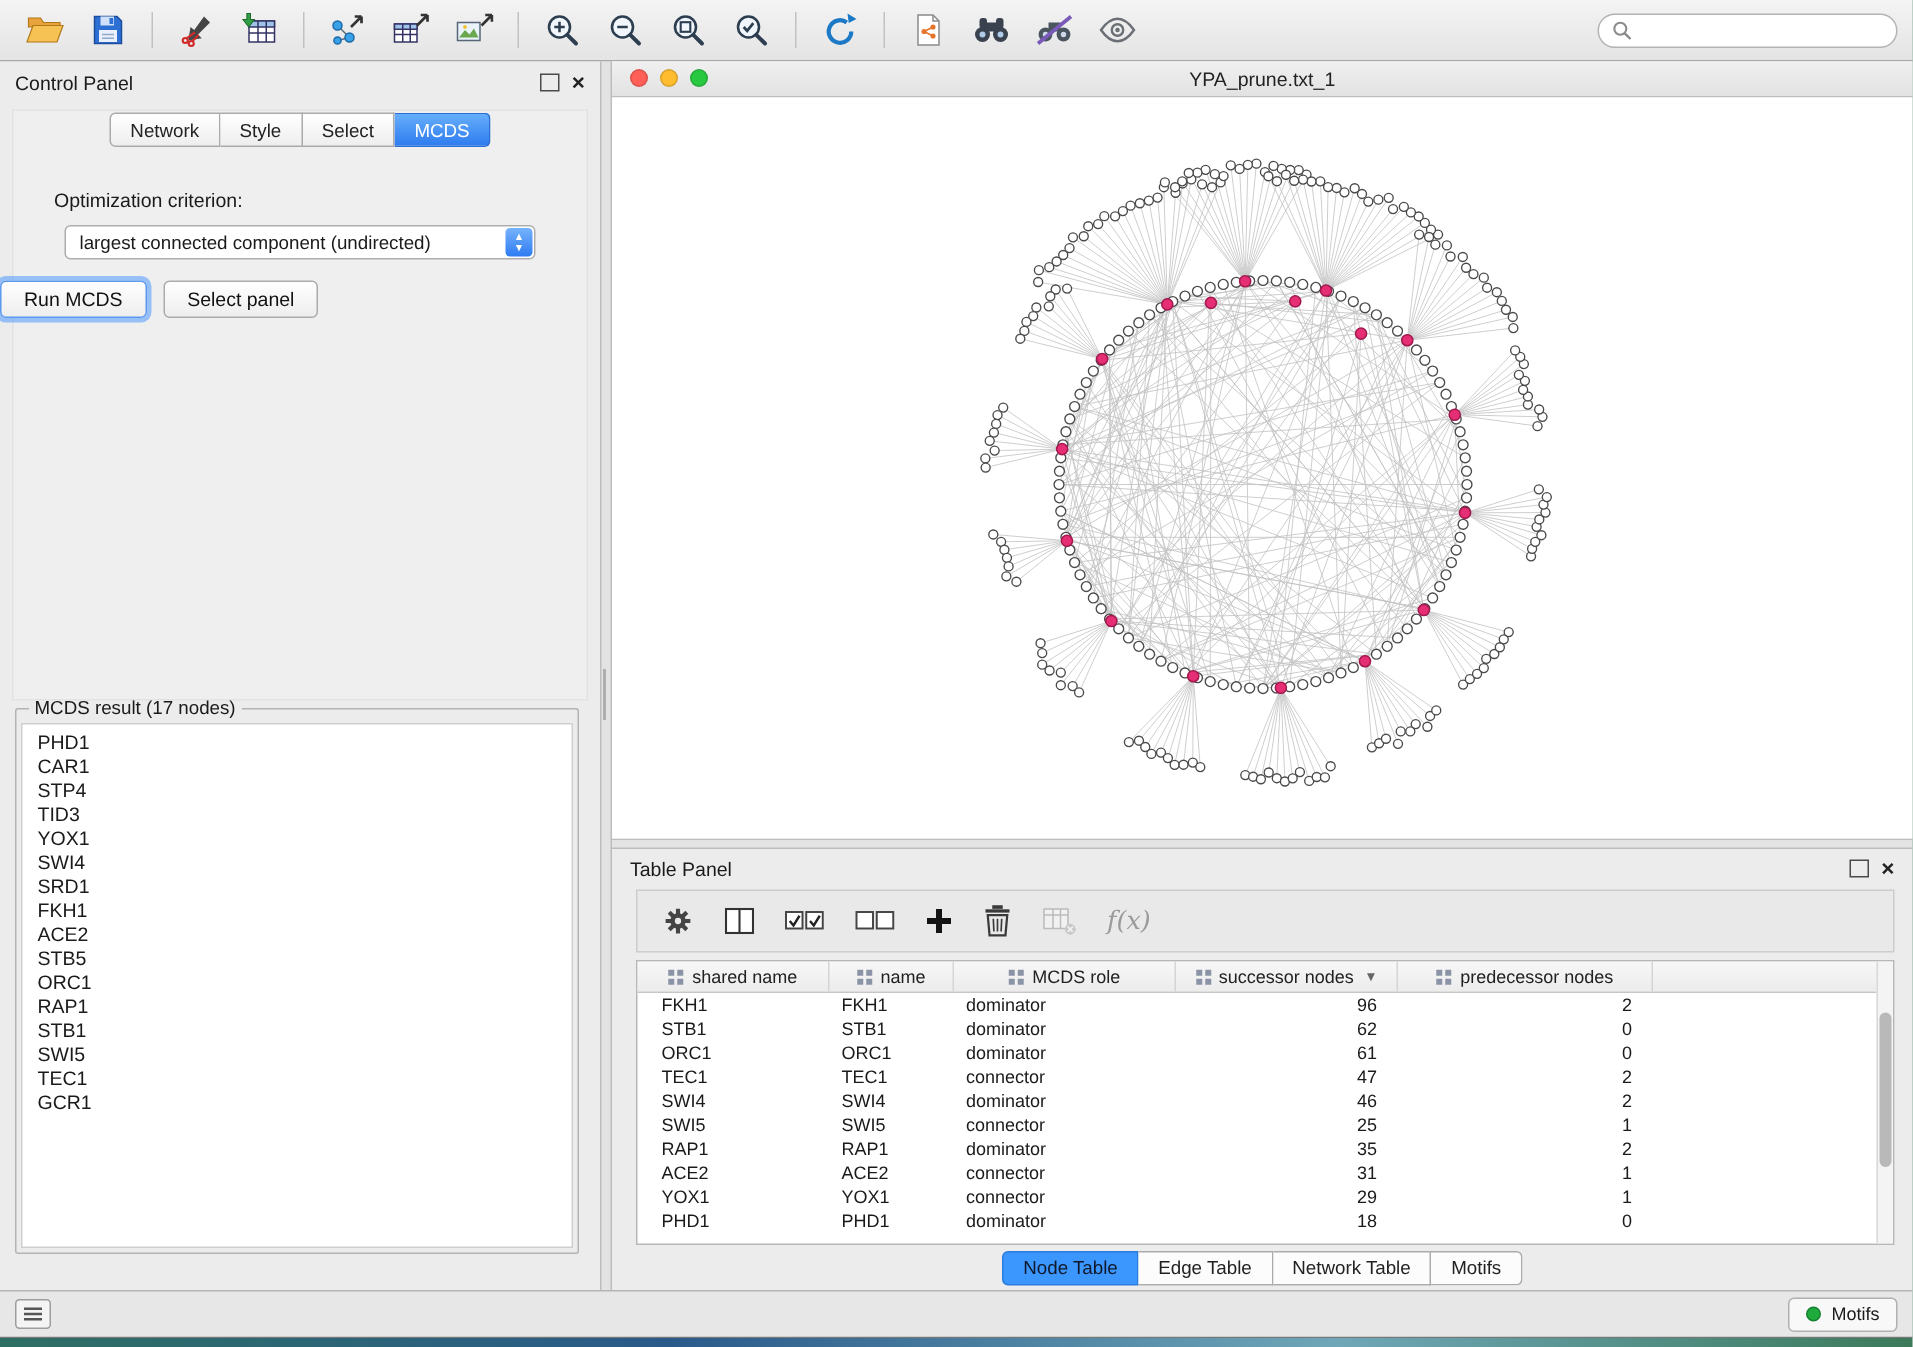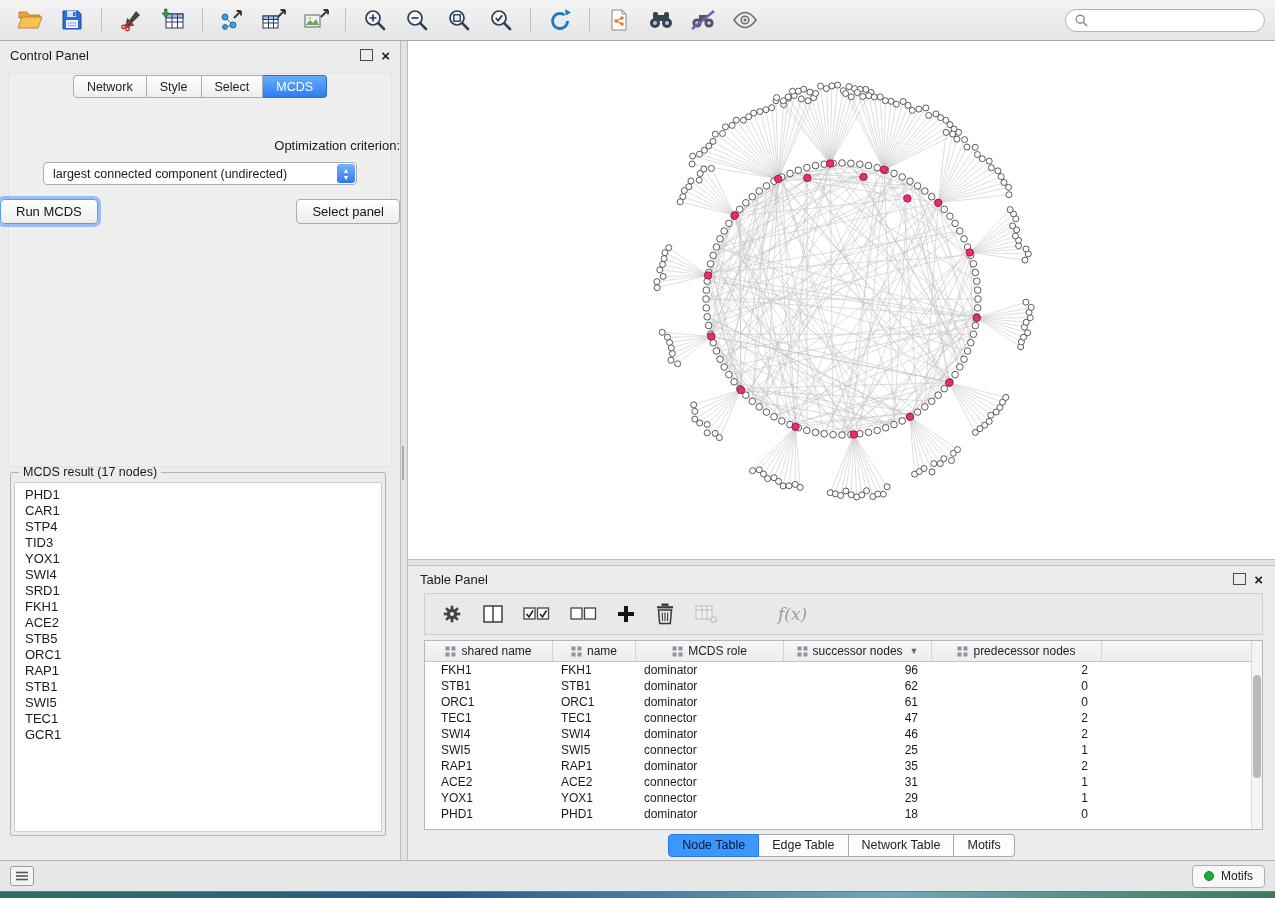--- a/index.html
+++ b/index.html
@@ -26,24 +26,24 @@
   .cp-header{height:28px;display:flex;align-items:center;padding:0 10px;font-size:13px;}
   .panel-head-icons{margin-left:auto;display:flex;align-items:center;gap:8px;}
   .float-ic{width:11px;height:10px;border:1.5px solid #4a4a4a;display:inline-block;}
   .close-ic{font-size:15px;font-weight:bold;color:#222;line-height:1;cursor:default;}
   .cp-inner{position:absolute;left:8px;right:8px;top:32px;height:392px;background:#efefef;border:1px solid #e2e2e2;}
   .cp-tabs{position:relative;display:flex;justify-content:center;margin-top:6px;}
   .seg-tab{height:21px;padding:0 13px;border:1px solid #ababab;border-left:none;background:linear-gradient(#ffffff,#eeeeee);font-size:12.5px;display:flex;align-items:center;color:#222;}
   .seg-tab.first{border-left:1px solid #ababab;border-radius:4px 0 0 4px;}
   .seg-tab.last{border-radius:0 4px 4px 0;}
   .seg-tab.active{background:linear-gradient(#66aefb,#2e7cf0);color:#fff;border-color:#2a6fd4;}
-  .opt-label{position:relative;text-align:right;font-size:13px;margin-top:40px;padding-left:36px;}
+  .opt-label{position:relative;text-align:left;font-size:13px;margin-top:28px;padding-left:36px;}
   .select-box{position:relative;width:314px;height:23px;margin:9px auto 0;background:#fff;border:1px solid #adadad;border-radius:4px;display:flex;align-items:center;font-size:12.5px;padding-left:9px;box-sizing:border-box;}
   .select-stepper{position:absolute;right:1px;top:1px;bottom:1px;width:18px;border-radius:3px;background:linear-gradient(#76b3fc,#2e7bf2);color:#fff;display:flex;flex-direction:column;align-items:center;justify-content:center;font-size:7px;line-height:7px;}
-  .cp-buttons{display:flex;justify-content:space-between;gap:29px;margin-top:14px;position:relative;}
+  .cp-buttons{display:flex;justify-content:flex-start;gap:11px;margin-top:14px;position:relative;}
   .btn{height:23px;padding:0 15px;background:linear-gradient(#ffffff,#ededed);border:1px solid #ababab;border-radius:4px;font-size:13px;display:flex;align-items:center;color:#111;}
   .btn.focused{box-shadow:0 0 0 3px rgba(90,160,250,.6);border-color:#5a9af0;}
   fieldset.mcds{position:absolute;left:10px;right:14px;top:424px;bottom:24px;border:1px solid #b3b3b3;margin:0;padding:3px;border-radius:2px;}
   fieldset.mcds legend{font-size:12.5px;padding:0 4px;margin-left:5px;}
   .mcds-list{width:100%;height:100%;background:#fff;border:1px solid #cfcfcf;box-sizing:border-box;padding:4px 10px;font-size:13px;line-height:16px;overflow:hidden;}
 
   
   .v-splitter{flex:0 0 6px;background:#e3e3e3;border-left:1px solid #bdbdbd;border-right:1px solid #bdbdbd;position:relative;}
   .v-splitter .grip{position:absolute;top:405px;left:1px;width:2px;height:34px;background:#aeaeae;}
 
@@ -55,21 +55,21 @@
   .light{width:12px;height:12px;border-radius:50%;border:1px solid rgba(0,0,0,.15);box-sizing:border-box;}
   .net-canvas{flex:1;background:#fff;position:relative;overflow:hidden;}
   .net-canvas svg{position:absolute;top:0;left:0;}
   .h-splitter{flex:0 0 5px;background:#e3e3e3;border-top:1px solid #bdbdbd;border-bottom:1px solid #bdbdbd;}
 
   
   .table-panel{flex:1;display:flex;flex-direction:column;background:#ececec;min-height:0;}
   .tp-header{flex:0 0 26px;display:flex;align-items:center;padding:0 12px;font-size:13px;}
   .tp-toolbar{flex:0 0 40px;background:#e9e9e9;border:1px solid #cdcdcd;margin:1px 12px 0 16px;display:flex;align-items:center;gap:20px;padding:0 16px;}
   .tp-tool{display:flex;align-items:center;justify-content:center;}
-  .fx-label{font-family:"DejaVu Serif","Liberation Serif",serif;font-style:italic;color:#9a9a9a;font-size:17px;margin-left:40px;}
+  .fx-label{font-family:"DejaVu Serif","Liberation Serif",serif;font-style:italic;color:#9a9a9a;font-size:17px;}
   .table-wrap{flex:1;margin:5px 12px 0 16px;background:#fff;border:1px solid #b7b7b7;position:relative;overflow:hidden;}
   .thead{display:flex;height:20px;background:linear-gradient(#f7f7f7,#ececec);border-bottom:1px solid #c6c6c6;font-size:12px;color:#222;}
   .th{display:flex;align-items:center;justify-content:center;gap:5px;border-right:1px solid #d5d5d5;box-sizing:border-box;height:100%;}
   .th-fill{flex:1;border-right:none;}
   .sort-chevron{color:#666;font-size:9px;margin-left:2px;}
   .tbody{font-size:12px;}
   .trow{display:flex;height:16px;align-items:center;}
   .td{box-sizing:border-box;padding-left:8px;white-space:nowrap;overflow:hidden;}
   .td.first{padding-left:16px;}
   .td.num{text-align:right;padding-right:14px;padding-left:0;}
@@ -303,20 +303,28 @@
       </fieldset>
     </div>
 
     <div class="v-splitter">
         <div class="grip"></div>
       </div>
 
     <div class="right-col">
 
       <div class="network-window">
+        <div class="net-titlebar">
+          <span class="traffic">
+            <span class="light" id="tl-red" style="background: rgb(255, 95, 87);"></span>
+            <span class="light" id="tl-yellow" style="background: rgb(254, 188, 46);"></span>
+            <span class="light" id="tl-green" style="background: rgb(40, 200, 64);"></span>
+          </span>
+          <span>YPA_prune.txt_1</span>
+        </div>
         <div class="net-canvas">
           <svg id="net-svg" width="869" height="495" viewBox="0 0 869 495">
               <g stroke="#9b9b9b" stroke-width="0.55" opacity="0.6">
                 <line x1="331.7" y1="347.7" x2="366.0" y2="140.2"></line>
                 <line x1="486.0" y1="132.4" x2="351.2" y2="365.9"></line>
                 <line x1="316.2" y1="190.0" x2="425.1" y2="122.3"></line>
                 <line x1="337.8" y1="354.2" x2="551.8" y2="190.0"></line>
                 <line x1="509.6" y1="371.1" x2="494.2" y2="136.0"></line>
                 <line x1="523.7" y1="360.3" x2="570.0" y2="258.0"></line>
                 <line x1="407.5" y1="124.6" x2="494.2" y2="380.0"></line>

